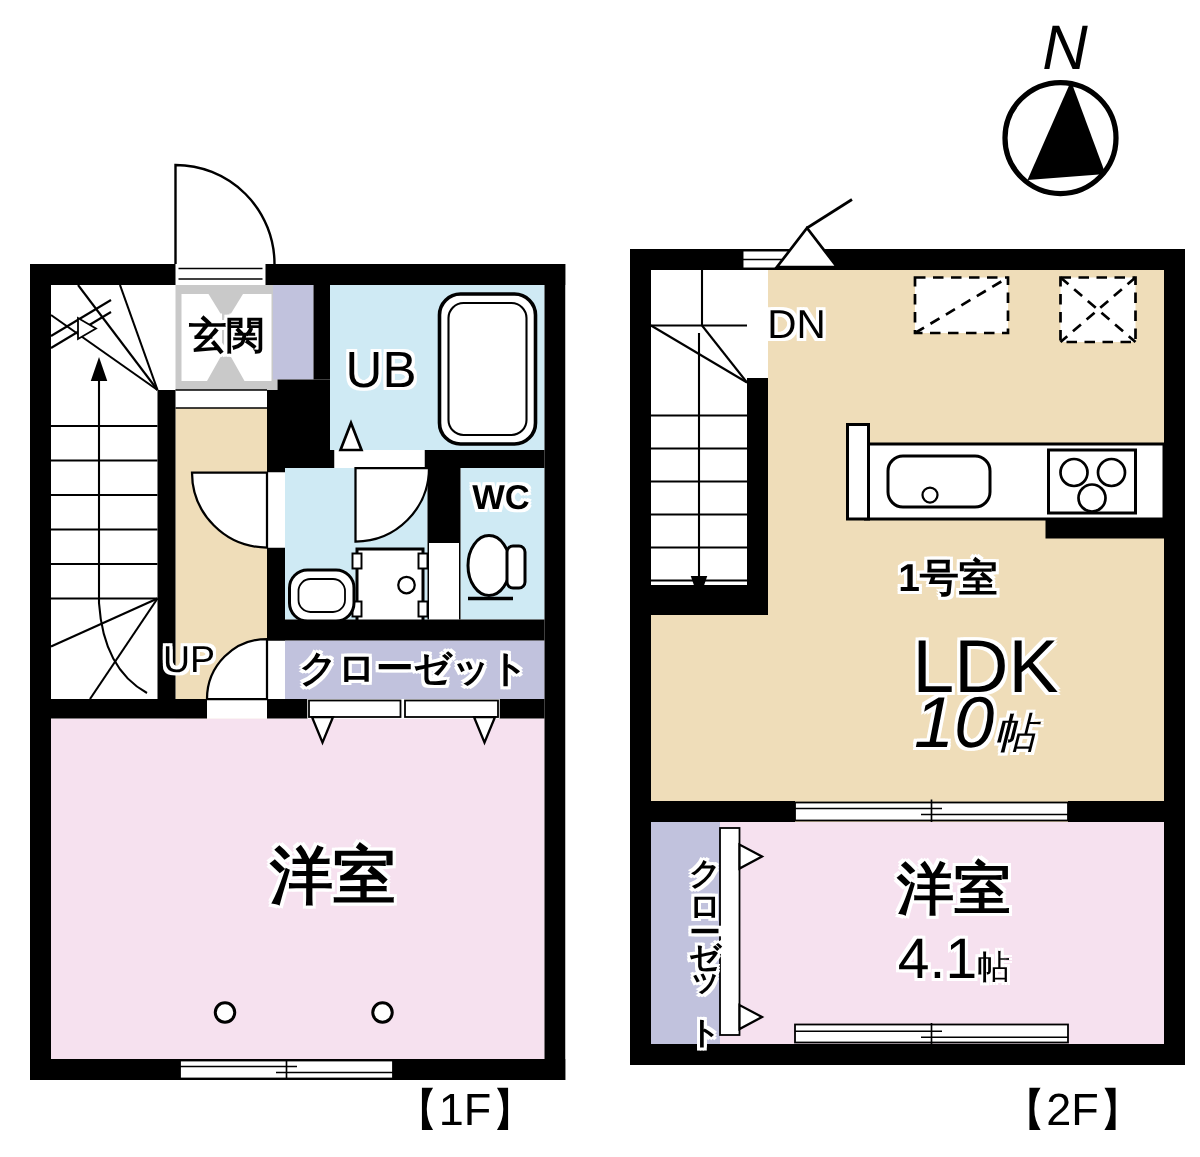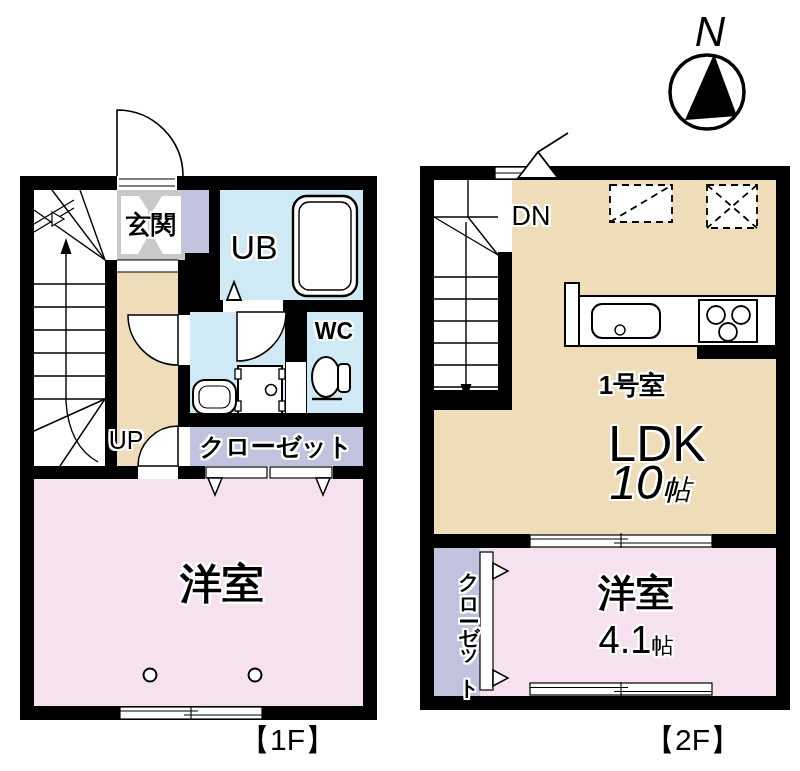--- a/index.html
+++ b/index.html
@@ -6,21 +6,21 @@
   #stage{position:relative;width:800px;height:771px;background:#fff;overflow:hidden;
          font-family:"Liberation Sans","DejaVu Sans",sans-serif;}
   .plan{position:absolute;}
   .plan svg{position:absolute;left:0;top:-70px;}
   .lbl{position:absolute;text-align:center;color:#000;font-weight:600;line-height:1.05;
        white-space:nowrap;pointer-events:none;
        text-shadow:-2px -2px 0 #fff,2px -2px 0 #fff,-2px 2px 0 #fff,2px 2px 0 #fff,
                    -2px 0 0 #fff,2px 0 0 #fff,0 -2px 0 #fff,0 2px 0 #fff;}
   .unit{font-size:0.58em;}
   .vtext{writing-mode:vertical-rl;text-orientation:upright;letter-spacing:2px;}
-  .floor-tag{position:absolute;font-size:30px;color:#000;font-weight:500;}
+  .floor-tag{position:absolute;font-size:30px;color:#000;font-weight:500;text-align:center;}
 </style>
 </head>
 <body>
 
 <div id="stage">
 
   <div style="position:absolute;left:660px;top:8px;width:110px;height:135px;">
     <div class="lbl" style="left:28px;top:2px;width:44px;font-size:42px;font-style:italic;font-weight:500;text-shadow:none;">N</div>
     <svg width="110" height="135" viewBox="0 0 110 135">
       <circle cx="47" cy="84" r="37" fill="#fff" stroke="#000" stroke-width="3.5"></circle>

